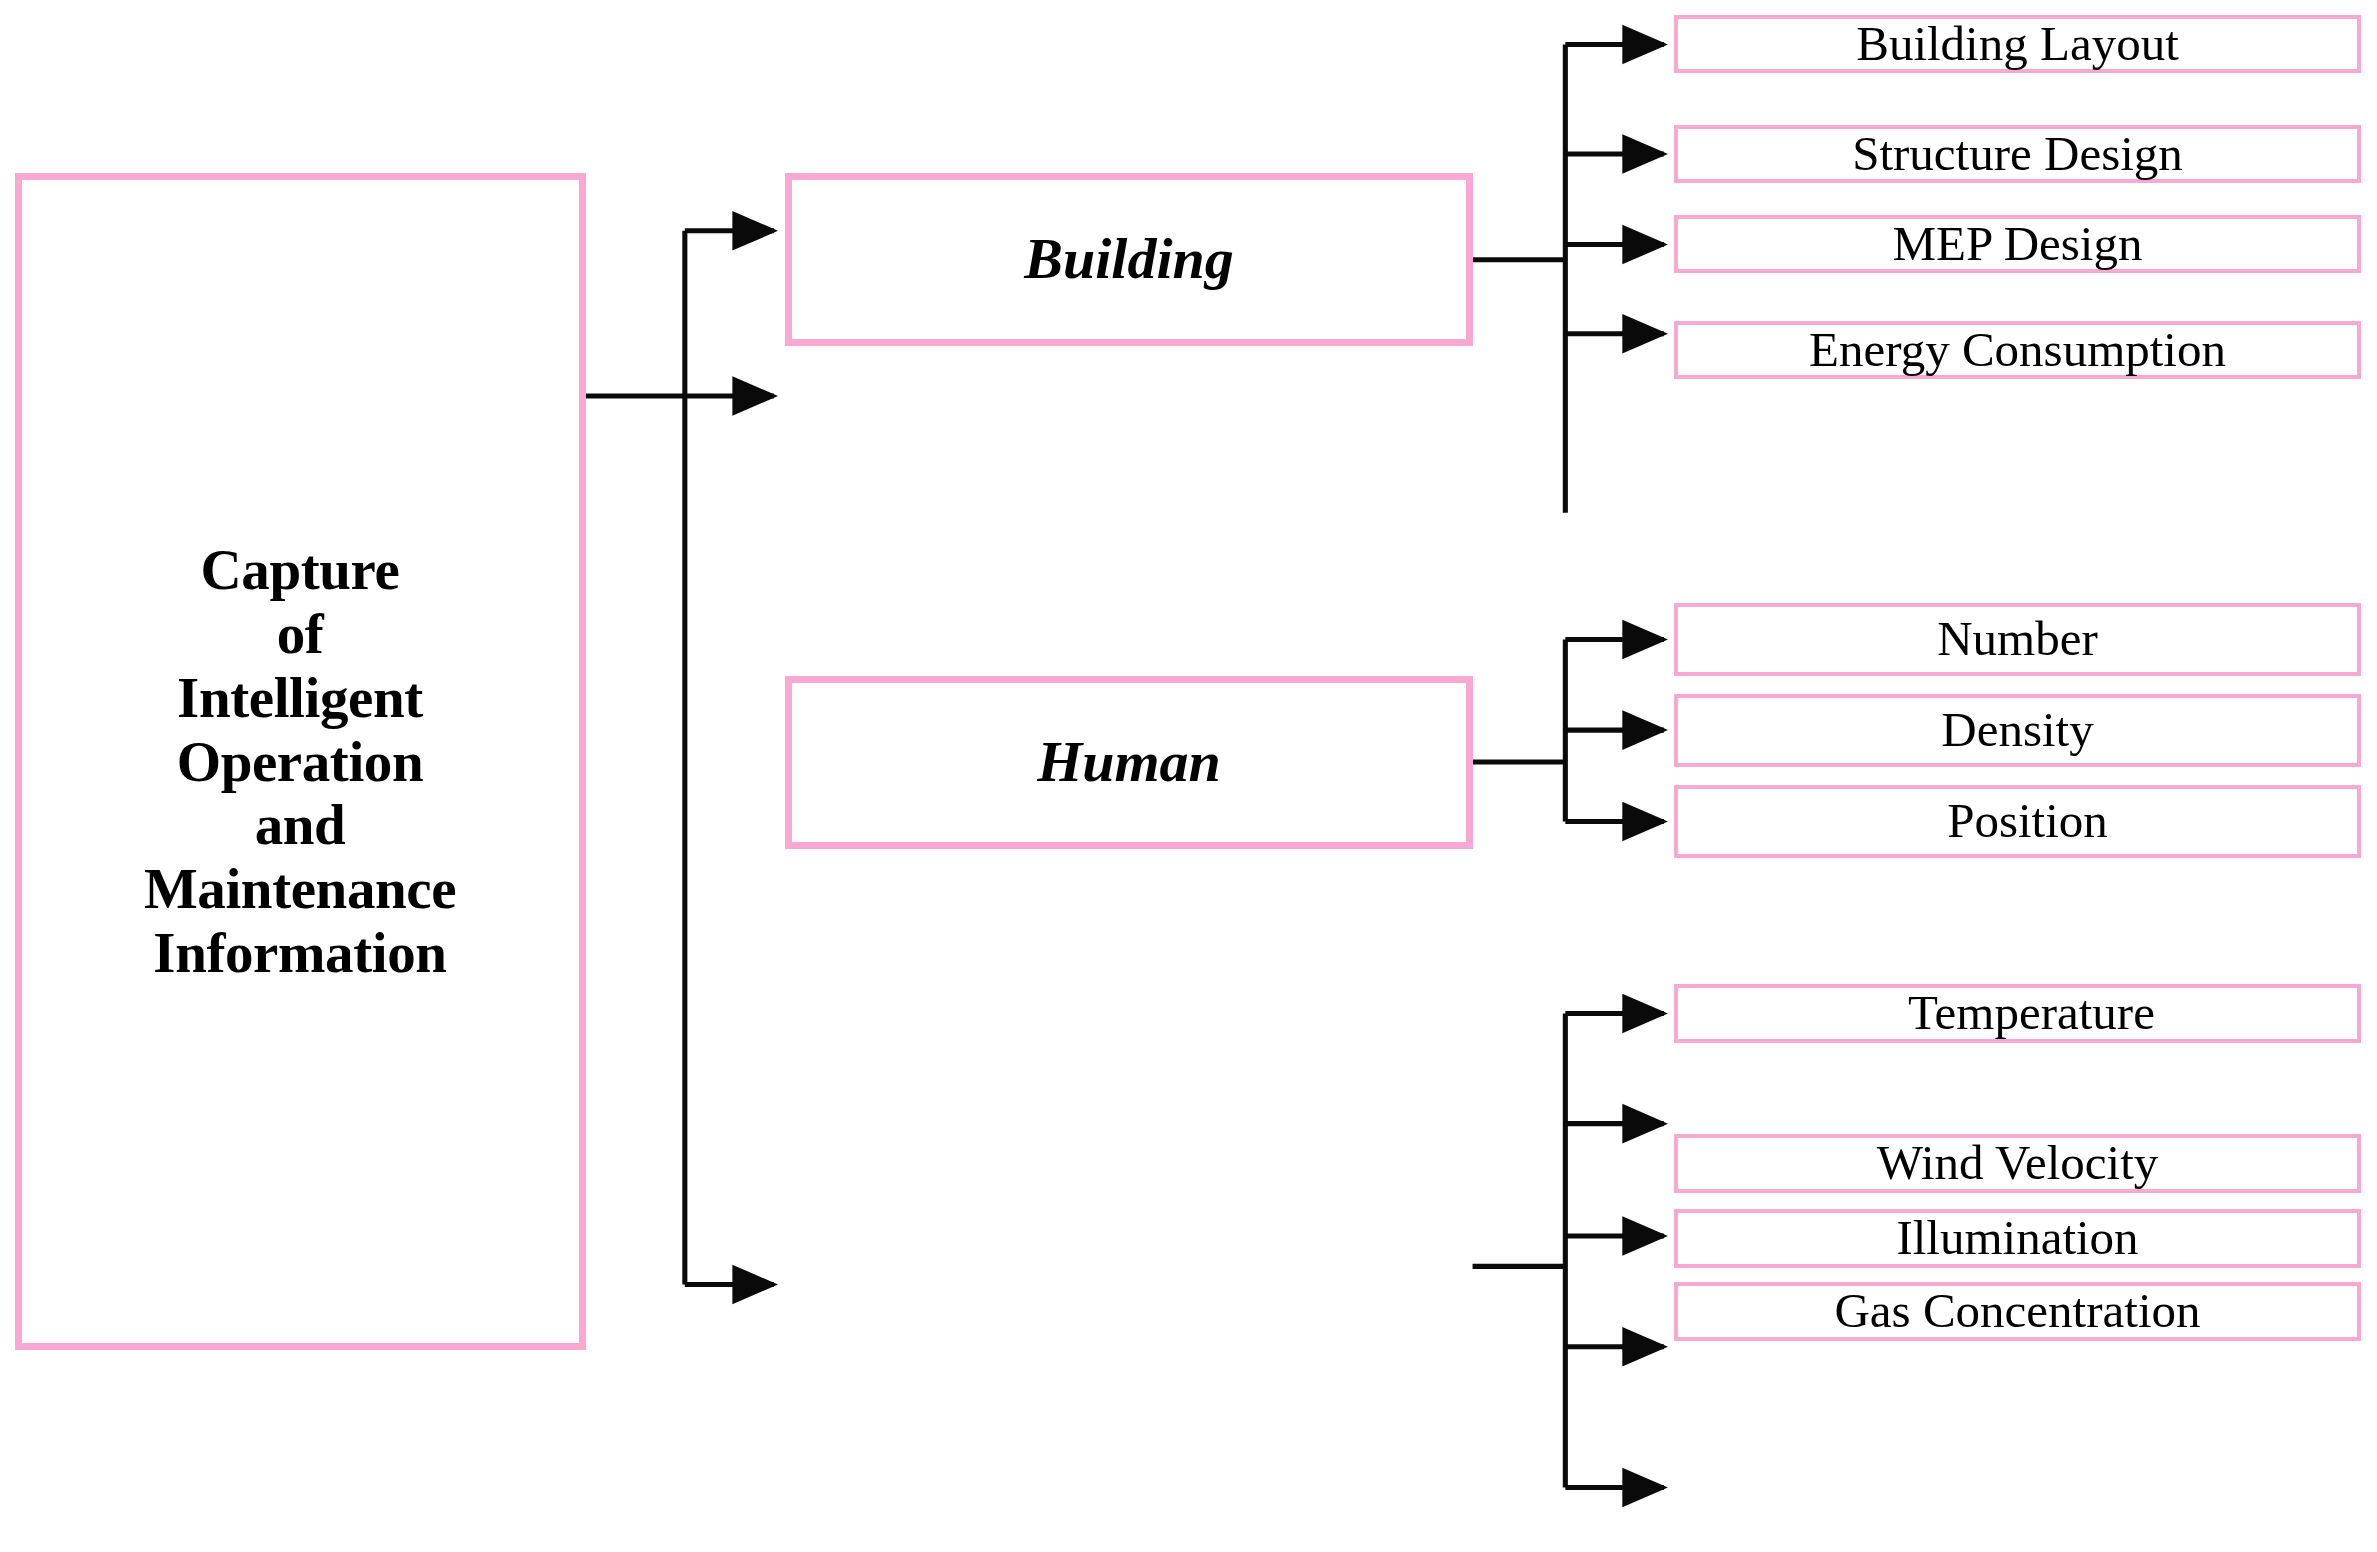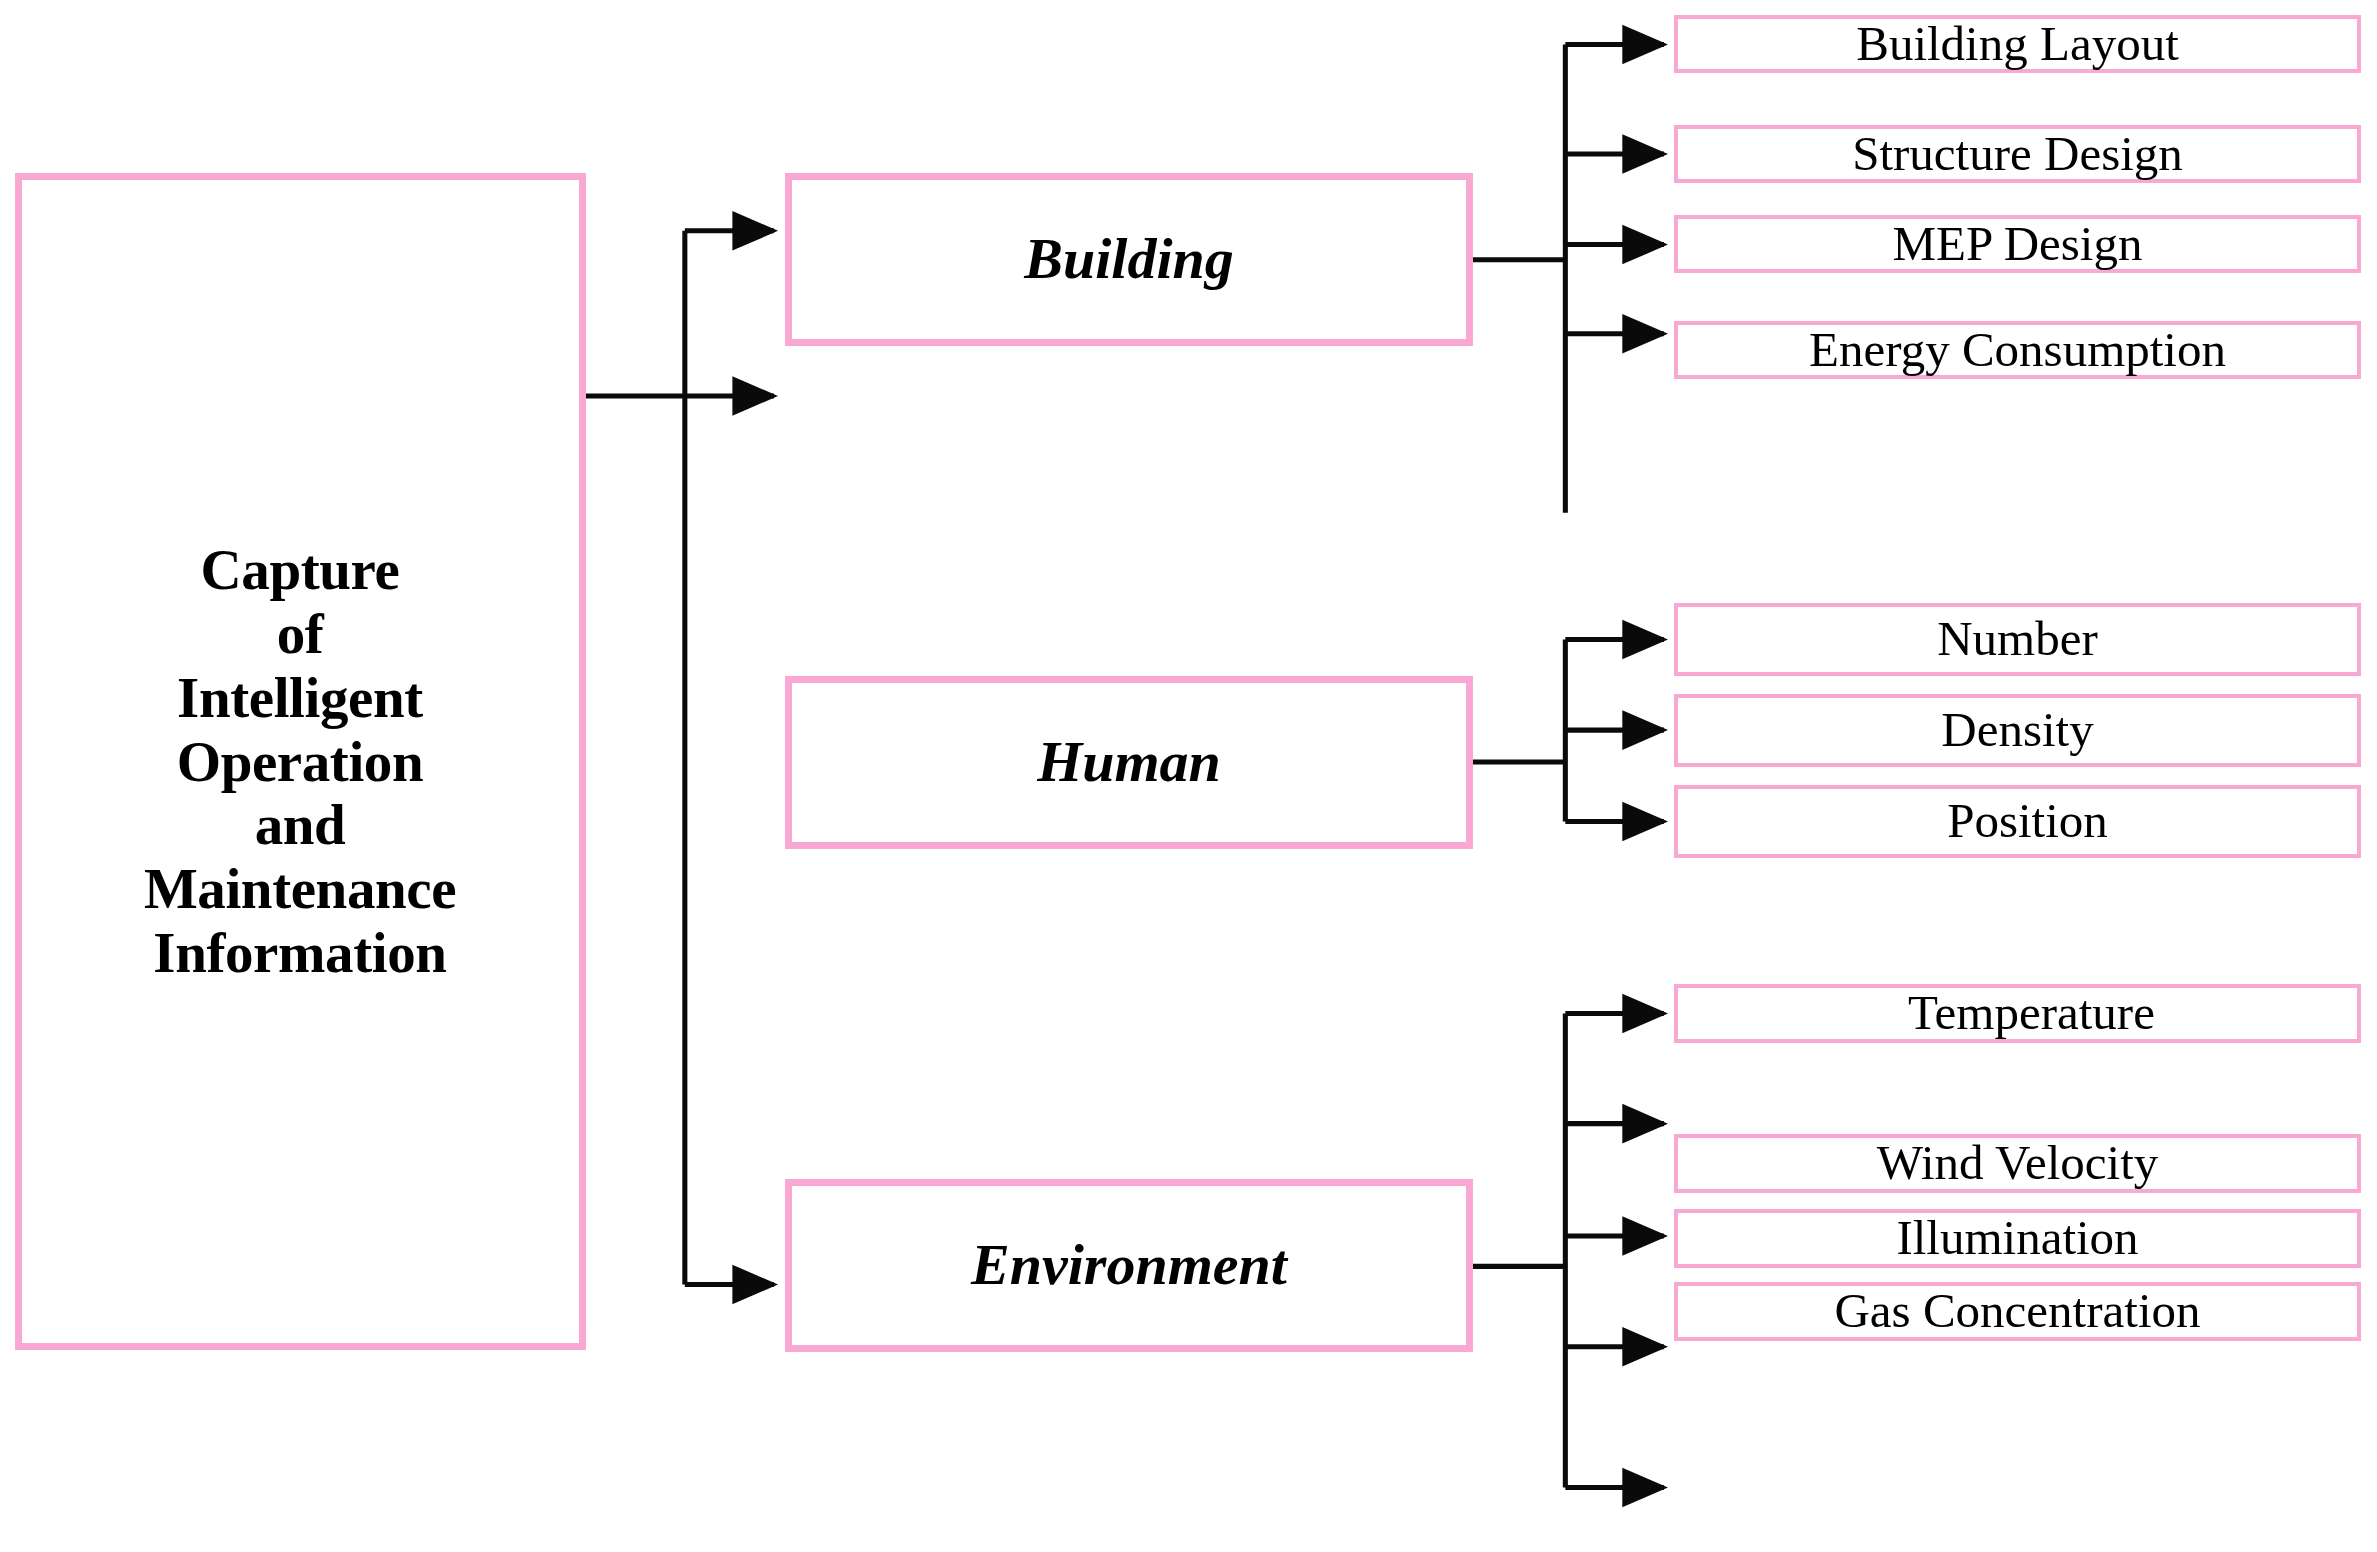--- a/index.html
+++ b/index.html
@@ -126,21 +126,20 @@
   <div class="node node-leaf" style="left:1674px; top:125px; width:687px; height:58px;">Structure Design</div>
   <div class="node node-leaf" style="left:1674px; top:215px; width:687px; height:58px;">MEP Design</div>
   <div class="node node-leaf" style="left:1674px; top:304px; width:687px; height:58px;margin-top:17px;">Energy Consumption</div>
 
   <div class="node node-branch" style="left:785px; top:676px; width:688px; height:173px;">Human</div>
 
   <div class="node node-leaf" style="left:1674px; top:603px; width:687px; height:73px;">Number</div>
   <div class="node node-leaf" style="left:1674px; top:694px; width:687px; height:73px;">Density</div>
   <div class="node node-leaf" style="left:1674px; top:785px; width:687px; height:73px;padding-left:20px;">Position</div>
 
-  <div class="node node-branch" style="left:785px; top:1179px; width:688px; height:173px;">Environment</div>
 
   <div class="node node-leaf" style="left:1674px; top:984px; width:687px; height:59px;padding-left:28px;">Temperature</div>
   <div class="node node-leaf" style="left:1674px; top:1134px; width:687px; height:59px;">Wind Velocity</div>
   <div class="node node-leaf" style="left:1674px; top:1209px; width:687px; height:59px;">Illumination</div>
   <div class="node node-leaf" style="left:1674px; top:1282px; width:687px; height:59px;">Gas Concentration</div>
 
 </div>
 
 
 </body></html>

